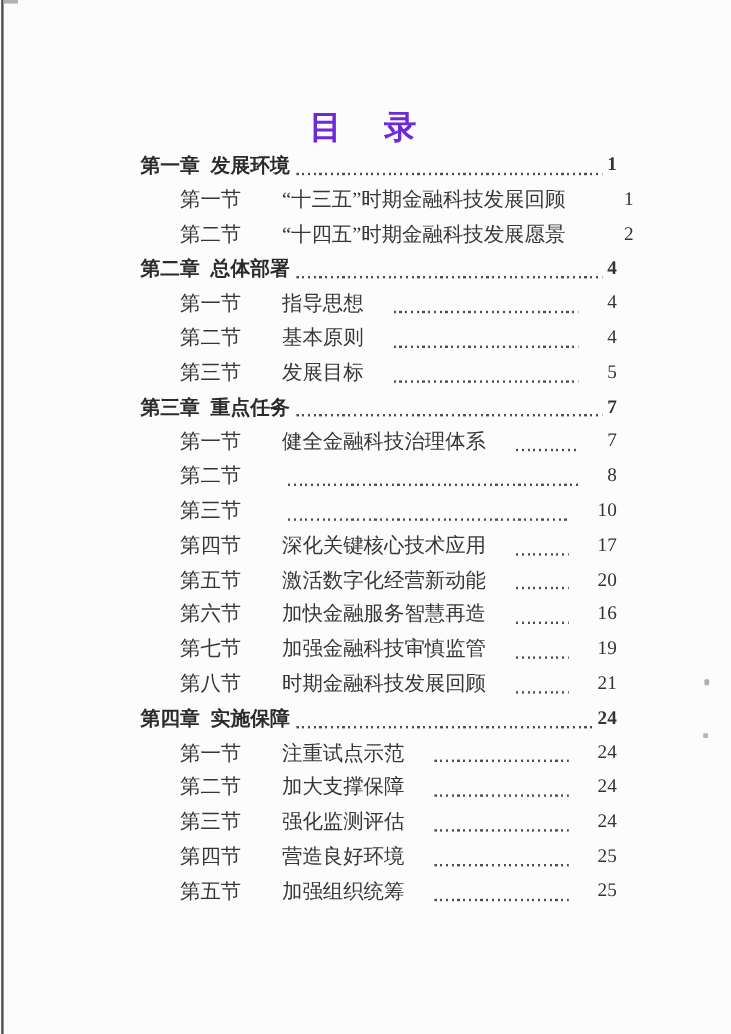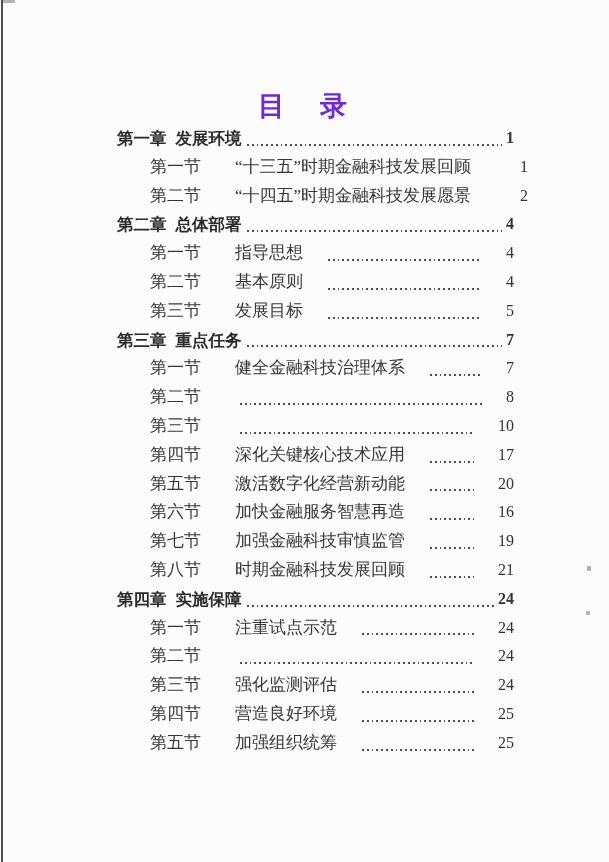--- a/index.html
+++ b/index.html
@@ -208,20 +208,21 @@
       <span class="pg">24</span>
     </div>
     <div class="row section">
       <span class="num">第一节</span>
       <span class="ttl">注重试点示范</span>
       <span class="dots"></span>
       <span class="pg">24</span>
     </div>
     <div class="row section">
       <span class="num">第二节</span>
+      <span class="ttl">加大支撑保障</span>
       <span class="dots"></span>
       <span class="pg">24</span>
     </div>
     <div class="row section">
       <span class="num">第三节</span>
       <span class="ttl">强化监测评估</span>
       <span class="dots"></span>
       <span class="pg">24</span>
     </div>
     <div class="row section">

